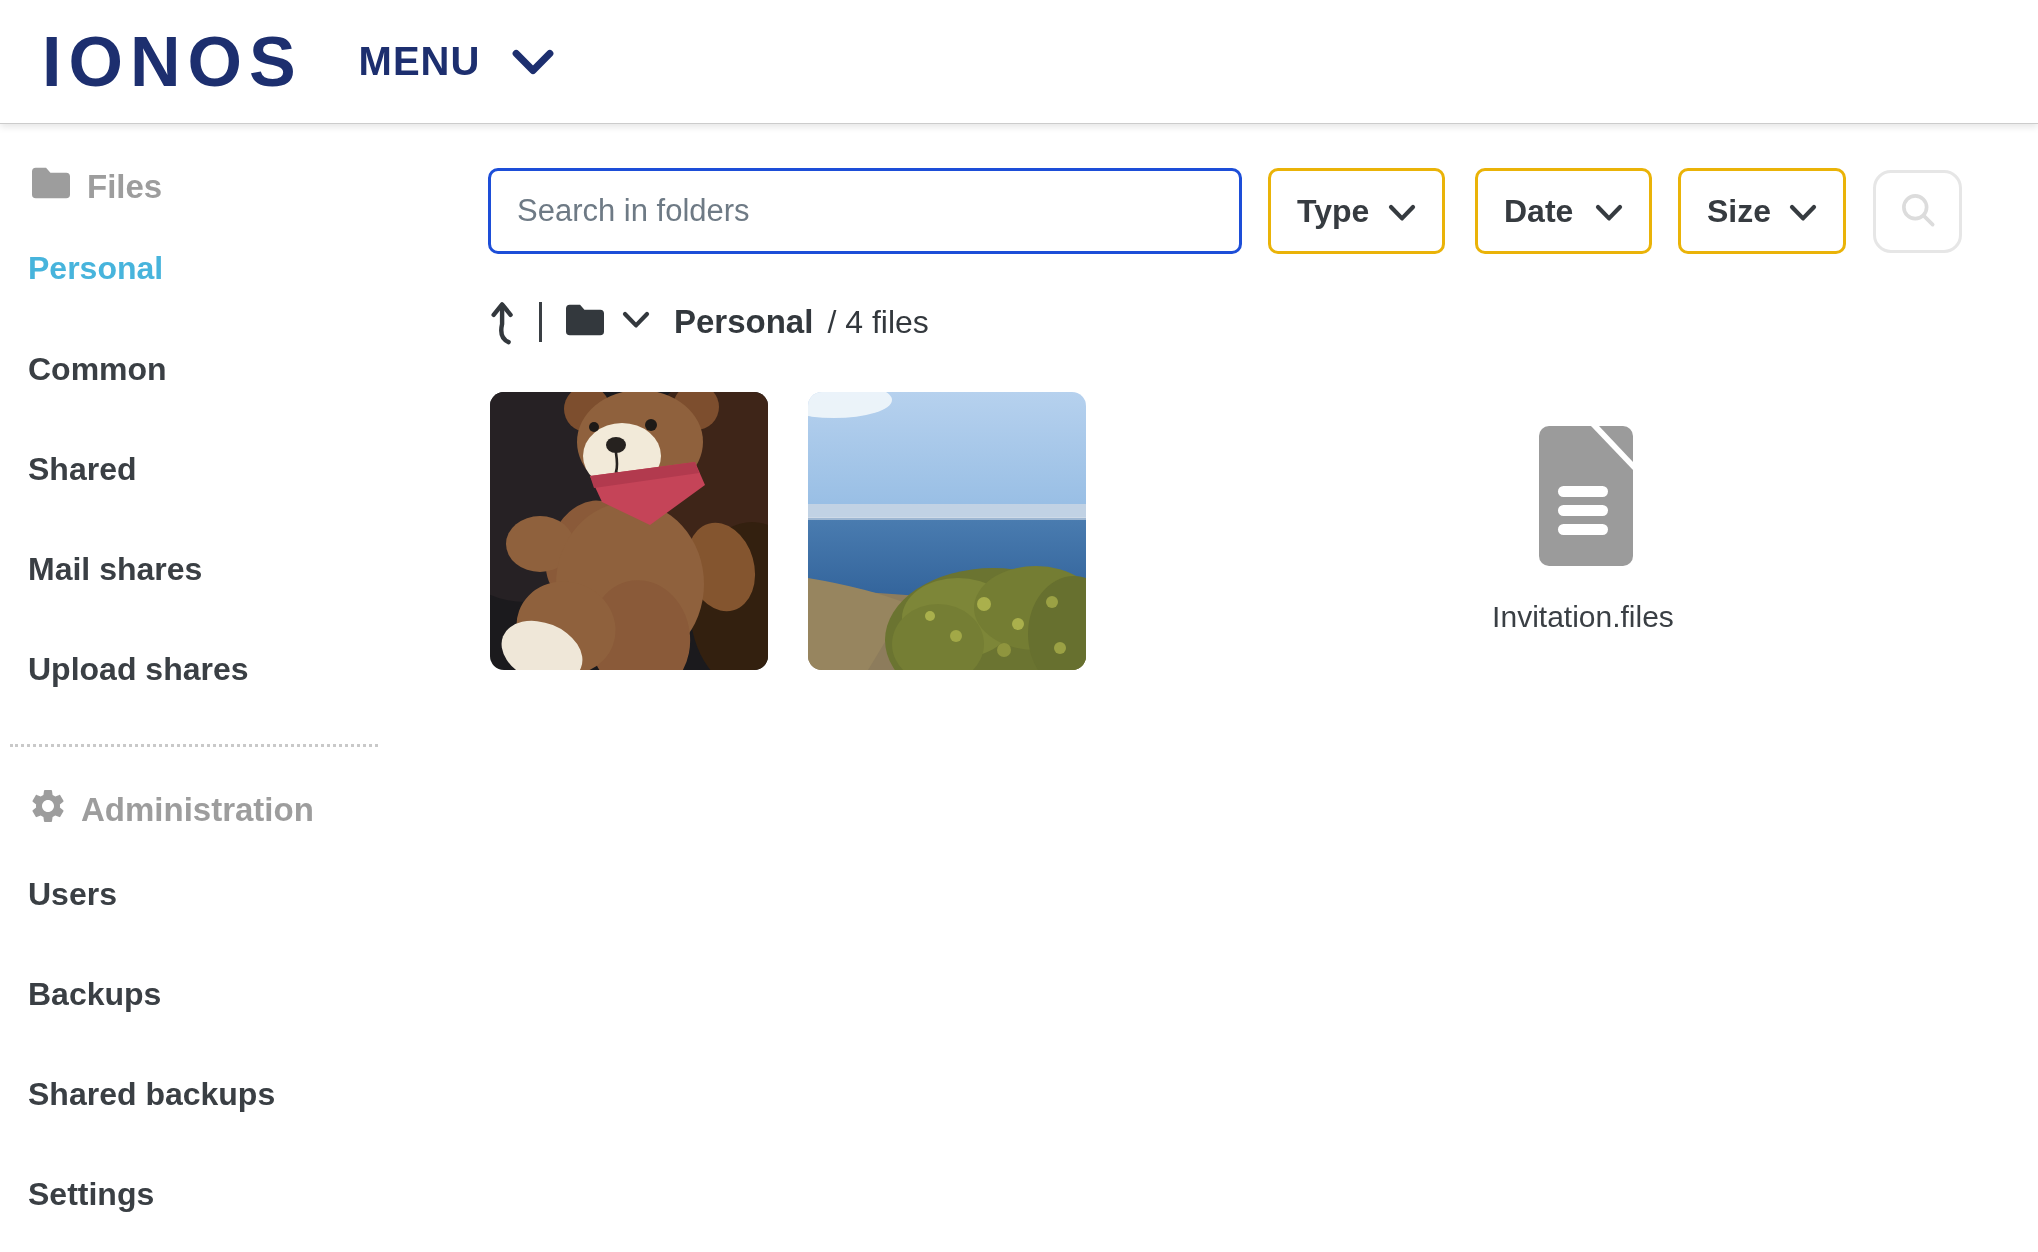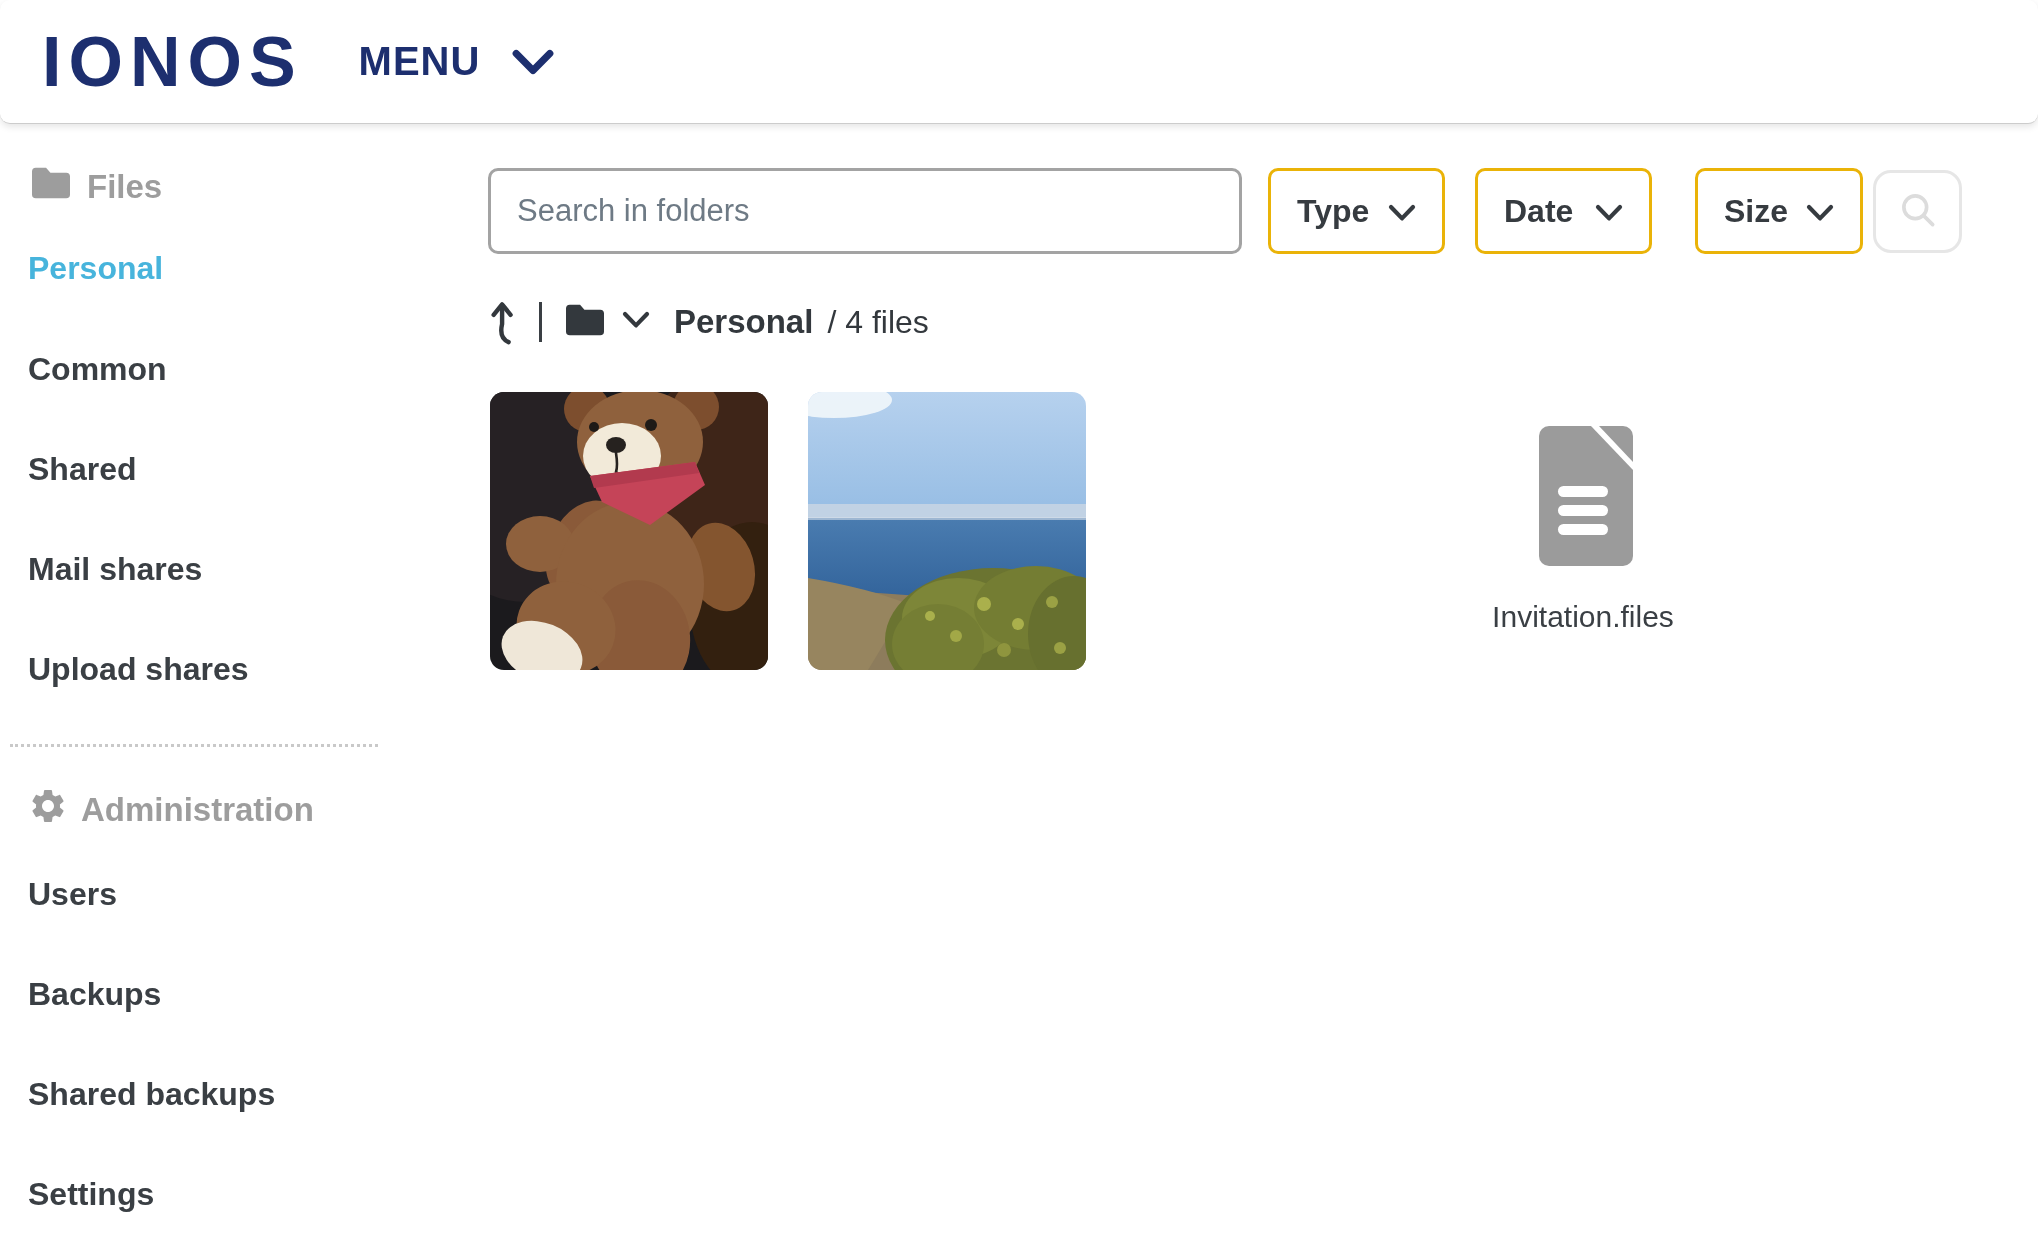--- a/index.html
+++ b/index.html
@@ -2,49 +2,49 @@
 <html><head>
 <meta charset="utf-8">
 <style>
   * { margin:0; padding:0; box-sizing:border-box; }
   body { font-family:"Liberation Sans", sans-serif; background:#fff; }
   .app { position:relative; width:2038px; height:1252px; background:#fff; overflow:hidden; }
 
   
   .topbar { position:absolute; top:0; left:0; right:0; height:124px; background:#fff;
             display:flex; align-items:center; z-index:10;
-            border-bottom:1px solid #cccccc; box-shadow:0 3px 7px rgba(0,0,0,.10);border-radius:10px; }
+            border-bottom:1px solid #cccccc; box-shadow:0 3px 7px rgba(0,0,0,.10); }
   .logo { margin-left:42px; font-size:70px; line-height:1; font-weight:800;
           color:#1d2f6f; letter-spacing:7px; }
   .menu-btn { display:flex; align-items:center; gap:32px; margin-left:56px;
               color:#1d2f6f; font-size:40px; font-weight:800; letter-spacing:1px; cursor:pointer;
               background:none; border:none; font-family:inherit; }
 
   
   .sidebar { position:absolute; top:124px; left:0; width:392px; bottom:0; background:#fff; }
   .section-head { position:absolute; left:28px; display:flex; align-items:center; gap:13px;
                   color:#9d9d9d; font-weight:700; font-size:33px; }
   .side-item { position:absolute; left:28px; font-size:32px; font-weight:600;
                color:#3a3f44; white-space:nowrap; cursor:pointer; }
   .side-item.active { color:#47b4dc; font-weight:700; }
   .side-divider { position:absolute; left:10px; width:368px; top:620px;
                   border-top:3px dotted #c9c9c9; }
 
   
   .search-input { position:absolute; left:488px; top:168px; width:754px; height:86px;
-                  border:3px solid #a3a3a3; border-radius:10px; background:#fff;
+                  border:3px solid #1d4ed8; border-radius:10px; background:#fff;
                   font-family:inherit; font-size:31px; color:#363b40; padding:0 26px; }
   .search-input::placeholder { color:#6e7a85; }
   .filter-btn { position:absolute; top:168px; height:86px; background:#fff;
                 border:3px solid #eab308; border-radius:10px; cursor:pointer;
                 display:flex; align-items:center; justify-content:space-between;
                 padding:0 26px; font-family:inherit; font-size:32px; font-weight:600; color:#363b40; }
   .filter-type { left:1268px; width:177px; }
   .filter-date { left:1475px; width:177px; }
-  .filter-size { left:1678px; width:168px;margin-left:17px; }
+  .filter-size { left:1678px; width:168px; }
   .search-go { position:absolute; left:1873px; top:170px; width:89px; height:83px;
                background:#fff; border:3px solid #e6e6e6; border-radius:18px;
                display:flex; align-items:center; justify-content:center; cursor:default; }
 
   
   .breadcrumb { position:absolute; left:489px; top:294px; height:56px;
                 display:flex; align-items:center; }
   .crumb-sep { width:3px; height:40px; background:#3a3f44; margin:0 20px 0 16px; }
   .crumb-chevron { margin-left:14px; }
   .crumb-name { margin-left:24px; font-size:33px; font-weight:700; color:#33383d; }

